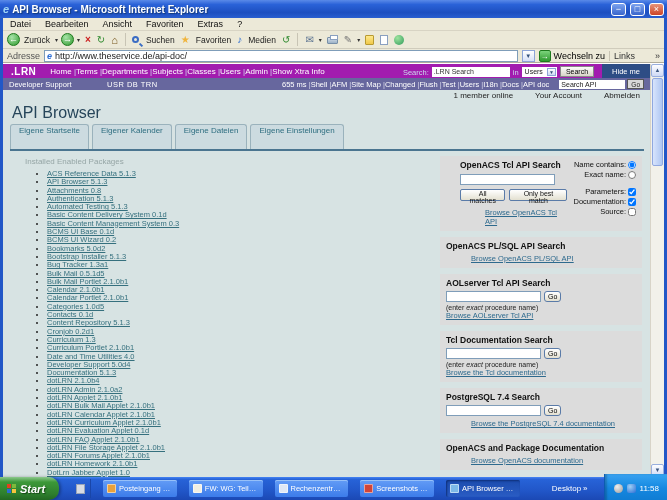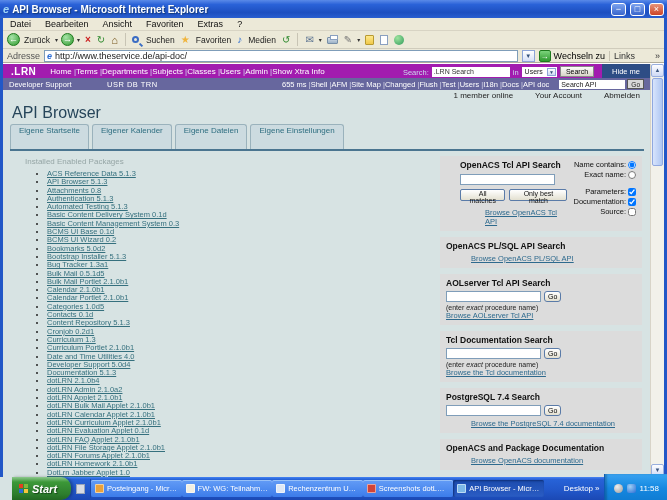--- a/index.html
+++ b/index.html
@@ -110,21 +110,21 @@
   .go-sm { font-size:7px; font-family:"Liberation Sans",sans-serif; height:11px; border:1px solid #5a7ba8; background:linear-gradient(#fff,#e3e0d0); border-radius:3px; padding:0 3px; }
   .mt2 { margin-top:3px; display:inline-block;padding-left:25px; }
 
   
   .scrollbar { flex:0 0 14px; background:#f2f1ea; display:flex; flex-direction:column; border-left:1px solid #d8d4c8; }
   .sb-btn { flex:0 0 13px; background:linear-gradient(#fdfdff,#cfdaf6); border:1px solid #98aede; color:#3a5680; font-size:6px; line-height:11px; text-align:center; border-radius:2px; }
   .sb-thumb { flex:0 0 88px; margin:1px; background:linear-gradient(90deg,#d8e4fc,#aec6f2); border:1px solid #90a8e0; border-radius:2px; }
   .sb-track { flex:1; }
 
   
-  .taskbar { position:absolute; left:12px; right:0; bottom:0; height:23px; background:linear-gradient(180deg,#4484f4 0%,#2763d8 10%,#2156c8 60%,#1b48b4 100%); display:flex; align-items:center; gap:0; }
+  .taskbar { position:absolute; left:0; right:0; bottom:0; height:23px; background:linear-gradient(180deg,#4484f4 0%,#2763d8 10%,#2156c8 60%,#1b48b4 100%); display:flex; align-items:center; gap:12px; }
   .start { flex:0 0 auto; height:23px; padding:0 14px 0 7px; background:linear-gradient(180deg,#8cc88c 0%,#3c9838 22%,#2d7d2d 75%,#226822 100%); border-radius:0 10px 10px 0; display:flex; align-items:center; gap:4px; color:#fff; font-weight:bold; font-style:italic; font-size:11px; text-shadow:1px 1px 1px #164616; box-shadow:2px 0 3px rgba(0,0,0,0.3); }
   .quick { flex:0 0 auto; display:flex; align-items:center; gap:2px; padding:0 5px; height:19px; border-right:1px solid #1a46a8; }
   .quick-icon { width:9px; height:10px; background:#d8dce4; border:1px solid #9aa4b8; }
   .task { flex:1 1 0; max-width:106px; height:17px; background:linear-gradient(180deg,#639cf6,#3c7cea); border-radius:2px; display:flex; align-items:center; gap:3px; padding:0 4px; color:#fff; font-size:7.5px; box-shadow:inset 0 1px 0 #96c0f8; white-space:nowrap; overflow:hidden; min-width:0; }
   .task.active { background:linear-gradient(180deg,#1c4cae,#2a5cc4); box-shadow:inset 1px 1px 2px #0e2f78; }
   .task-icon { width:9px; height:9px; border-radius:1px; flex:0 0 auto; border:1px solid rgba(255,255,255,0.5); }
   .task-label { overflow:hidden; text-overflow:ellipsis; }
   .desktop-area { flex:0 0 auto; display:flex; align-items:center; gap:2px; color:#fff; font-size:8px; padding:0 4px;margin-left:16px; }
   .tray { flex:0 0 auto; height:29px; display:flex; align-items:center; gap:4px; padding:0 8px 0 9px; background:linear-gradient(180deg,#35a5f2 0%,#1587e0 50%,#0f7ad0 100%); border-left:1px solid #0c5cb0; color:#fff; font-size:8px; box-shadow:inset 2px 0 2px rgba(0,0,0,0.2); }
   .tray-icon1 { width:9px; height:9px; border-radius:50%; background:radial-gradient(circle at 35% 30%,#eee,#9a9a9a); }

